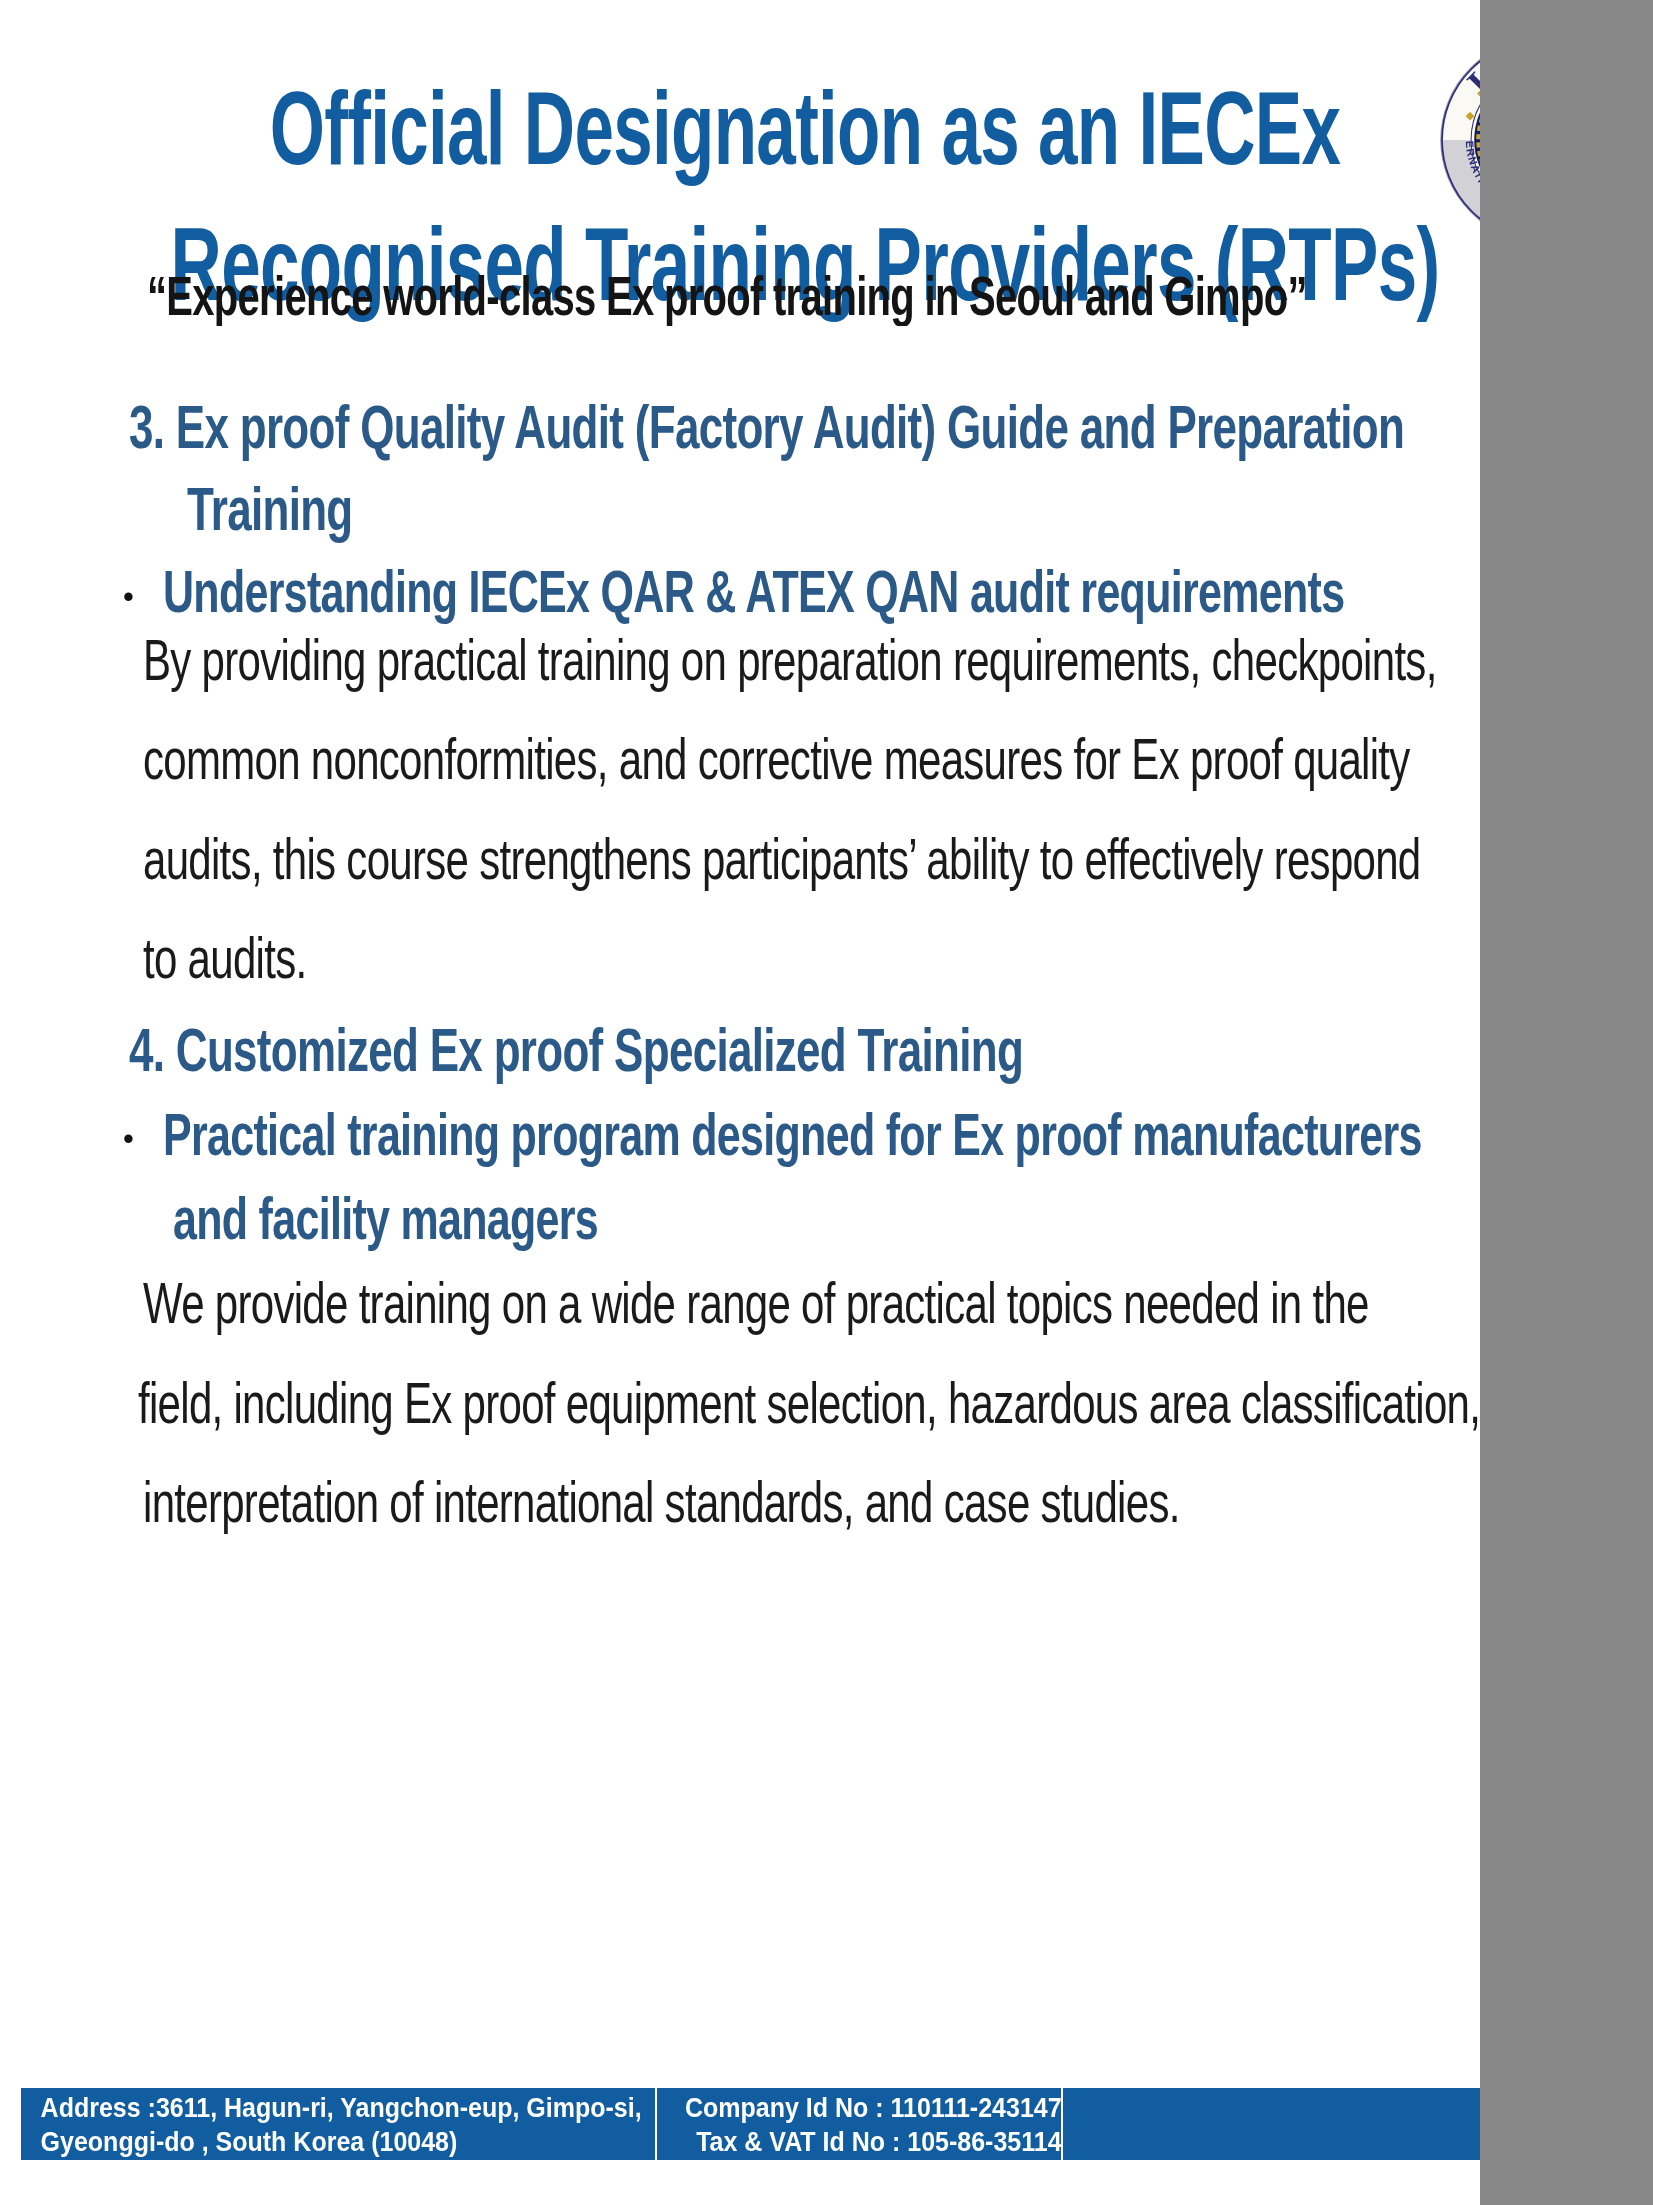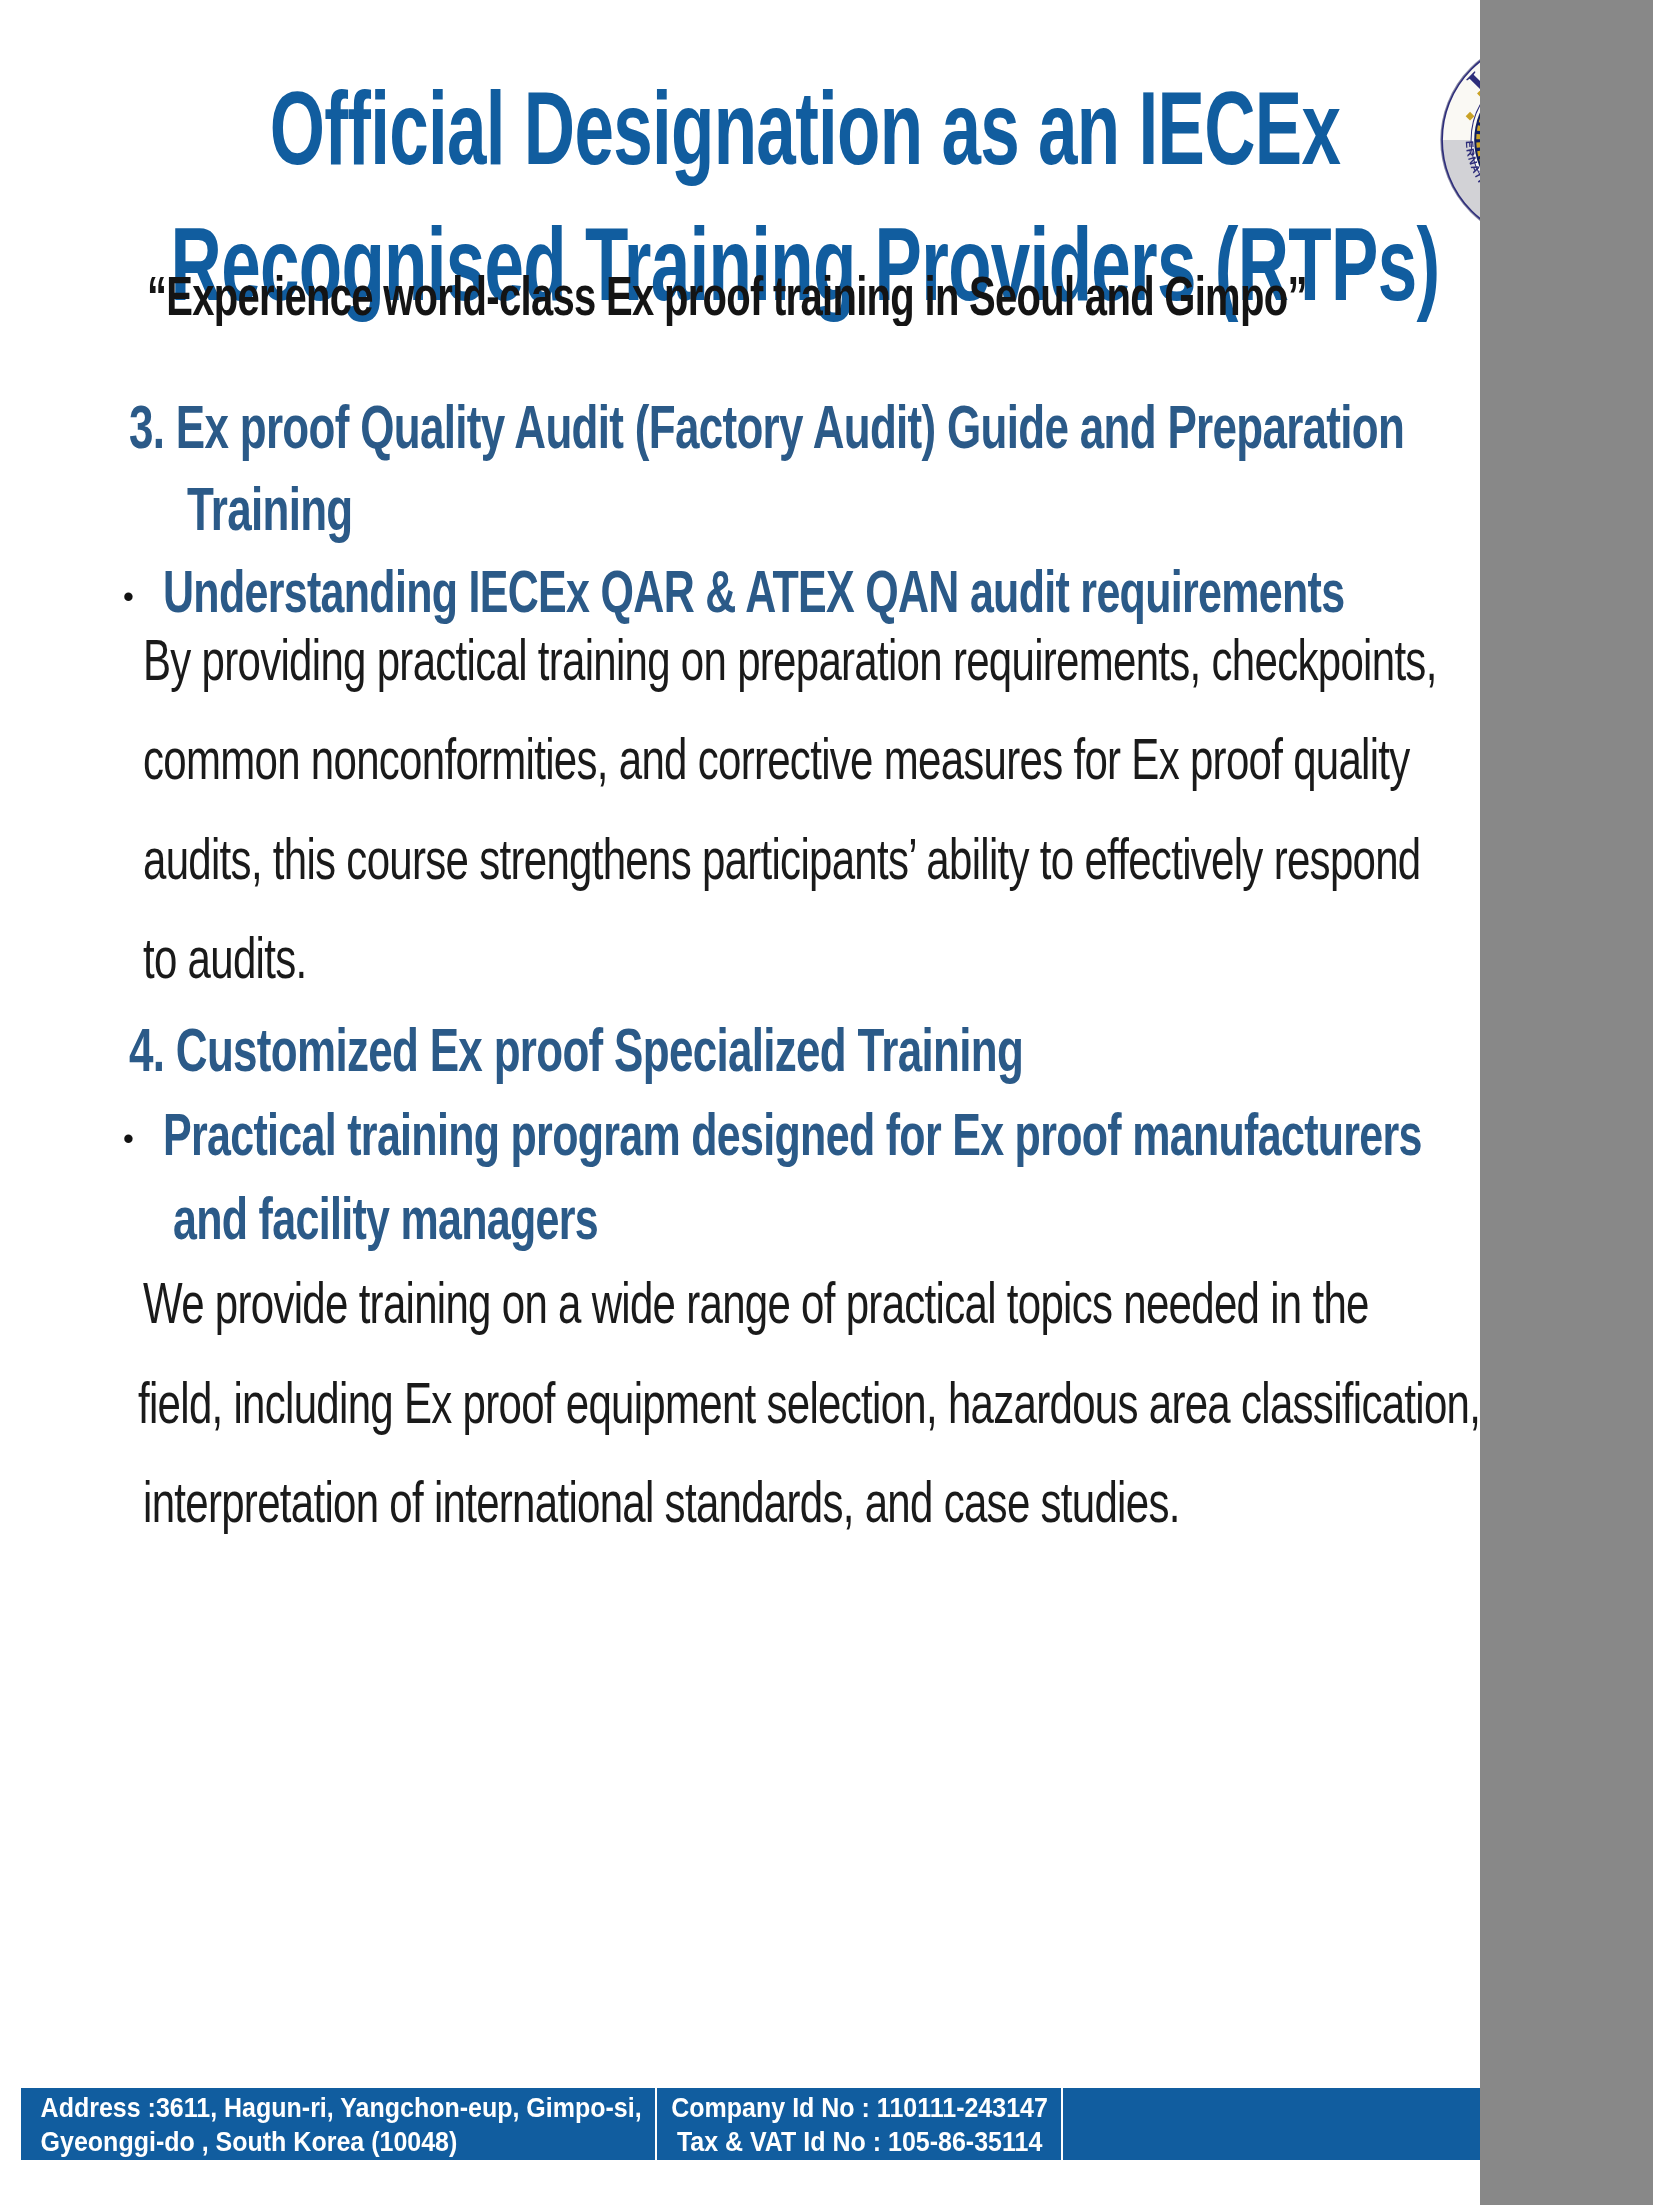--- a/index.html
+++ b/index.html
@@ -119,20 +119,20 @@
   <div class="abs body-line tall" style="left:143px;top:1474px;">interpretation of international standards, and case studies.</div>
 
   <div class="footer-bar">
     <div class="footer-div" style="left:634px;"></div>
     <div class="footer-div" style="left:1040px;"></div>
 
     <div class="footer-cell" style="left:20px;width:603px;">
       <div class="footer-line">Address :3611, Hagun-ri, Yangchon-eup, Gimpo-si,</div>
       <div class="footer-line">Gyeonggi-do , South Korea (10048)</div>
     </div>
-    <div class="footer-cell center" style="left:637px;width:404px;align-items:center;">
+    <div class="footer-cell center" style="left:637px;width:404px;align-items:flex-end;">
       <div class="footer-line">Company Id No : 110111-243147</div>
       <div class="footer-line">Tax &amp; VAT Id No : 105-86-35114</div>
     </div>
   </div>
 
 </div>
 
 
 </body></html>

